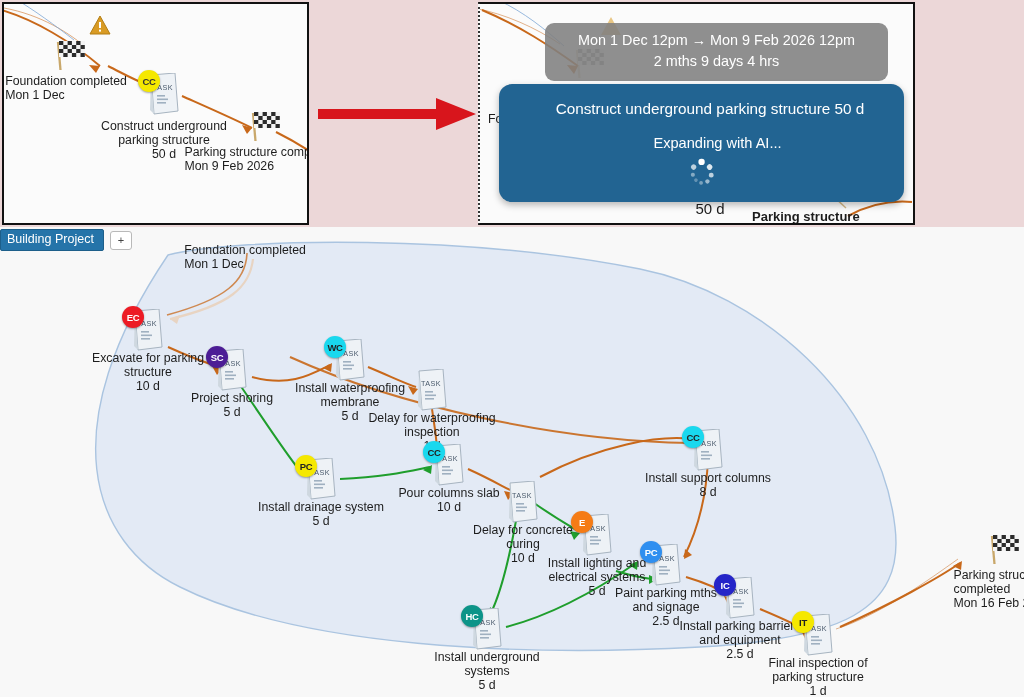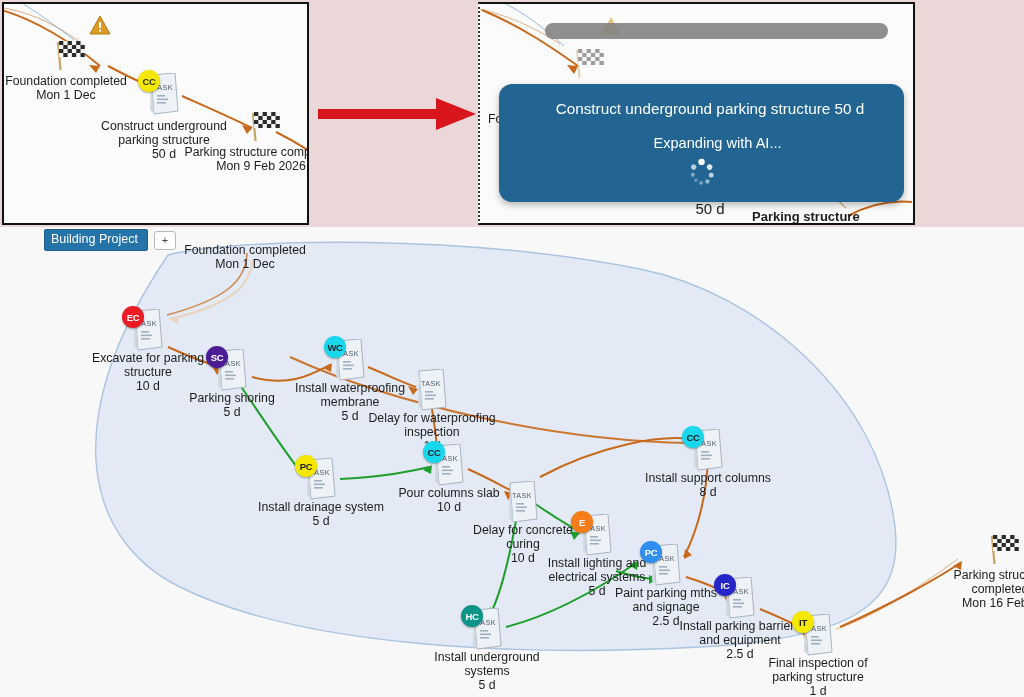--- a/index.html
+++ b/index.html
@@ -24,21 +24,21 @@
 
   
   #drill-arrow { position:absolute; left:398px; top:230px; width:175px; height:130px; }
 
   
   #canvas { position:absolute; left:0; top:227px; width:1024px; height:470px;
             background:#f8f8f8; overflow:hidden; }
 
   
   #tabstrip { position:absolute; left:0; top:2px; height:22px; display:flex;
-              align-items:center; gap:6px; z-index:40;padding-left:44px; }
+              align-items:center; gap:6px; z-index:40; }
   .tab { background:#2574a9; color:#fff; font-size:12.5px; padding:3px 9px 4px 6px;
          border:1px solid #1d5f8a; border-radius:2px; white-space:nowrap; line-height:1; }
   .tab-add { background:#fff; color:#444; border:1px solid #b9b9b9; border-radius:3px;
              font-size:11px; padding:3px 7px; line-height:1; }
 
   
   #hull-svg { position:absolute; left:0; top:0; width:1024px; height:470px; }
 
   #group-title { position:absolute; left:8px; top:56px; font-size:15.5px;
                  color:#4f6b48; letter-spacing:.2px; white-space:nowrap; }
@@ -52,21 +52,21 @@
             box-shadow:0 1px 2px rgba(0,0,0,.35); letter-spacing:-.3px; }
   .node-label { position:absolute; top:22px; left:50%; transform:translateX(-50%);
                 text-align:center; font-size:12.3px; color:#1d1d1d; line-height:1.12;
                 white-space:nowrap; }
   .node-label .dur { display:block; }
 
   
   .milestone { position:absolute; width:0; height:0; }
   .flag { position:absolute; left:-13px; top:-26px; width:34px; height:30px; }
   .ms-label { position:absolute; top:8px; left:50%; transform:translateX(-50%);
-              text-align:center; font-size:12.3px; color:#1d1d1d; line-height:1.14;
+              text-align:left; font-size:12.3px; color:#1d1d1d; line-height:1.14;
               white-space:nowrap; }
 
   
   #tip-grey { position:absolute; left:65px; top:19px; width:343px; padding:7px 10px 9px;
               background:rgba(128,128,128,.88); border-radius:9px; text-align:center;
               color:#fff; font-size:14.4px; line-height:1.45; }
   #tip-blue { position:absolute; left:19px; top:80px; width:405px; height:118px;
               background:#226492; border-radius:13px; color:#fff; text-align:center;
               box-shadow:0 3px 7px rgba(0,0,0,.28); }
   #tip-blue .t1 { font-size:15.3px; padding-top:16px;margin-left:17px; }
@@ -213,20 +213,22 @@
         <rect x="10.3" y="13" width="4.3" height="4"></rect>
           <rect x="18.9" y="13" width="4.3" height="4"></rect>
           <rect x="27.5" y="13" width="4.3" height="4"></rect>
       </g>
     </svg>
     <svg style="position:absolute; left:120px; top:12px; width:22px; height:20px; opacity:.55" viewBox="0 0 22 20">
       <path d="M11 1 L21 19 L1 19 Z" fill="#d99b24"></path>
     </svg>
 
     <div id="tip-grey">
+      <div>Mon 1 Dec 12pm → Mon 9 Feb 2026 12pm</div>
+      <div>2 mths 9 days 4 hrs</div>
     </div>
 
     <div id="tip-blue">
       <div class="t1">Construct underground parking structure 50 d</div>
       <div class="t2">Expanding with AI...</div>
       <div class="spinner">
         <i style="transform:rotate(0deg)   scale(1.25); opacity:1"></i>
         <i style="transform:rotate(45deg)  scale(1.1);  opacity:.85"></i>
         <i style="transform:rotate(90deg)  scale(.95); opacity:.7"></i>
         <i style="transform:rotate(135deg) scale(.85); opacity:.55"></i>
@@ -354,21 +356,21 @@
   <g fill="#9fb0c0">
             <rect x="9" y="22" width="8" height="1.6"></rect>
             <rect x="9" y="25.5" width="11" height="1.6"></rect>
             <rect x="9" y="29" width="9" height="1.6"></rect>
           </g>
 </svg>
         <div class="avatar" style="background:#4c1d95;color:#fff">
           <span>SC</span>
         </div>
         <div class="node-label">
-       <span>Parking shoring</span><span class="dur">5 d</span></div>
+       <span>Project shoring</span><span class="dur">5 d</span></div>
       </div>
       <div class="node" style="left: 350px; top: 133px;">
         <svg class="task-doc" viewBox="0 0 32 42">
   <path d="M3 2 L27 0 L30 38 L6 41 Z" fill="#eef2f6" stroke="#a7b4c0" stroke-width="1"></path>
   <path d="M3 2 L6 41 L2 37 Z" fill="#cfd8e0"></path>
   <text x="15" y="17" font-family="Liberation Sans" font-size="7.2" fill="#49596b" text-anchor="middle" letter-spacing=".4">TASK</text>
   <g fill="#9fb0c0">
             <rect x="9" y="22" width="8" height="1.6"></rect>
             <rect x="9" y="25.5" width="11" height="1.6"></rect>
             <rect x="9" y="29" width="9" height="1.6"></rect>

